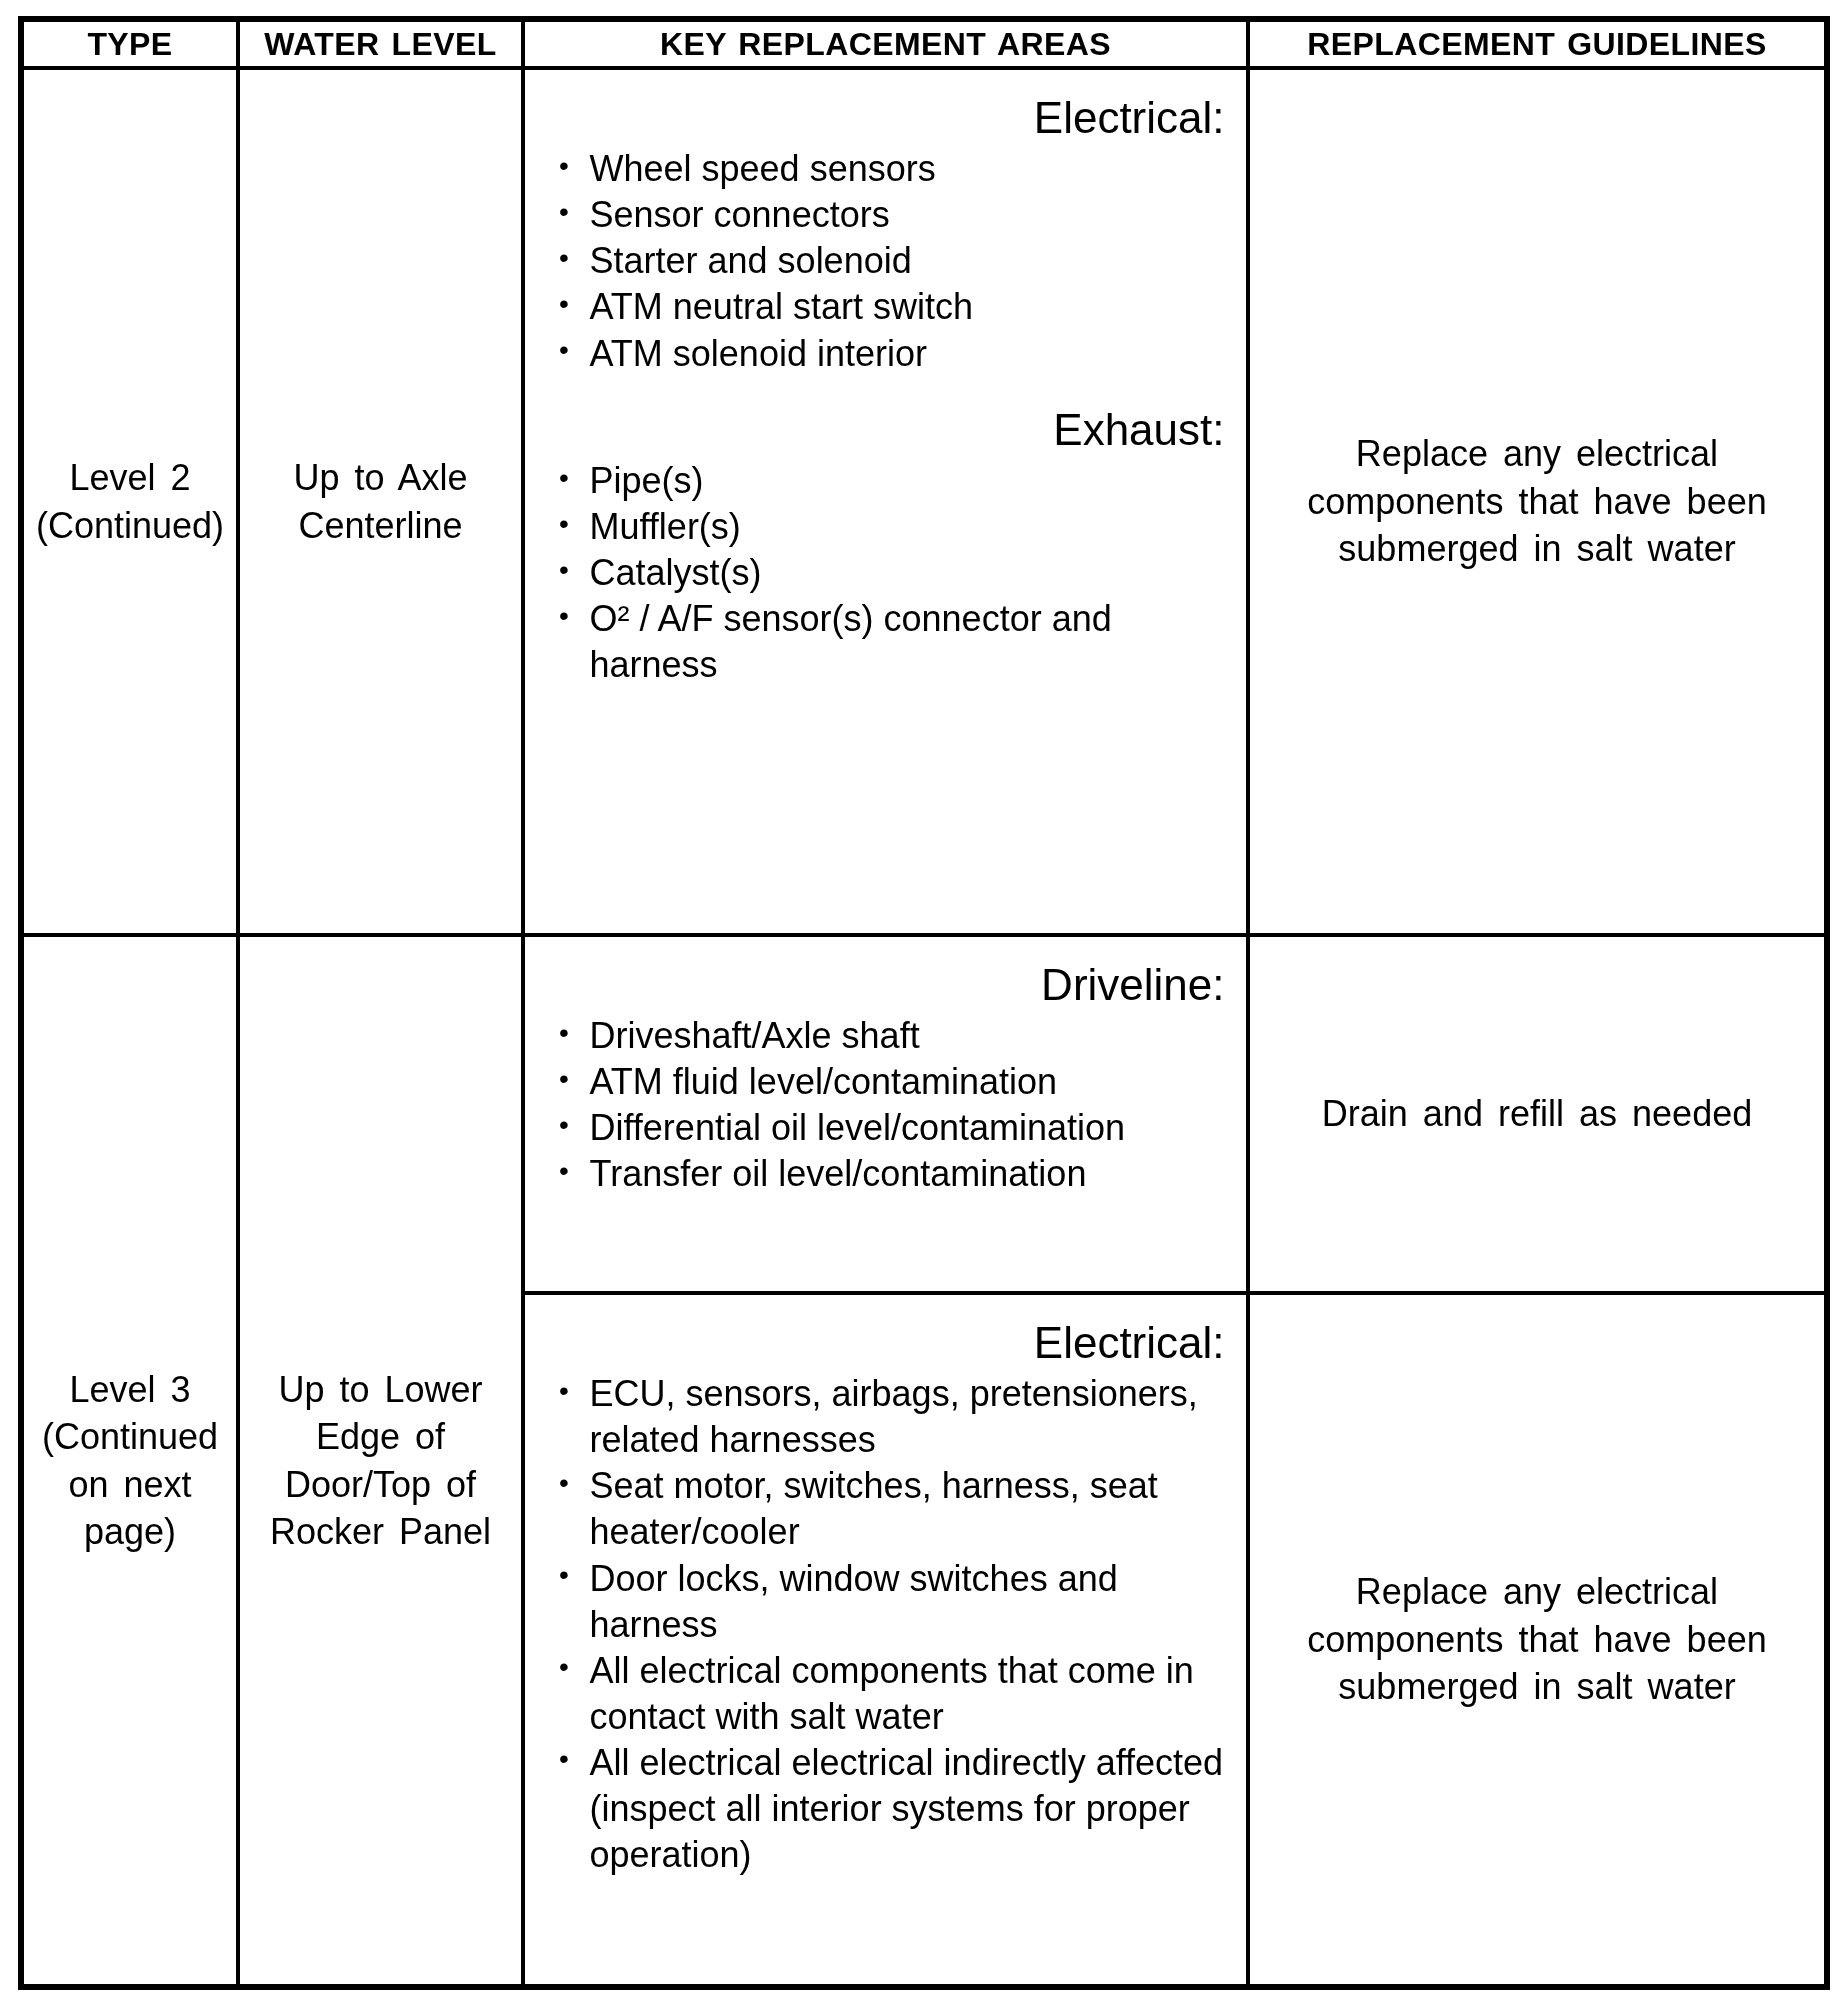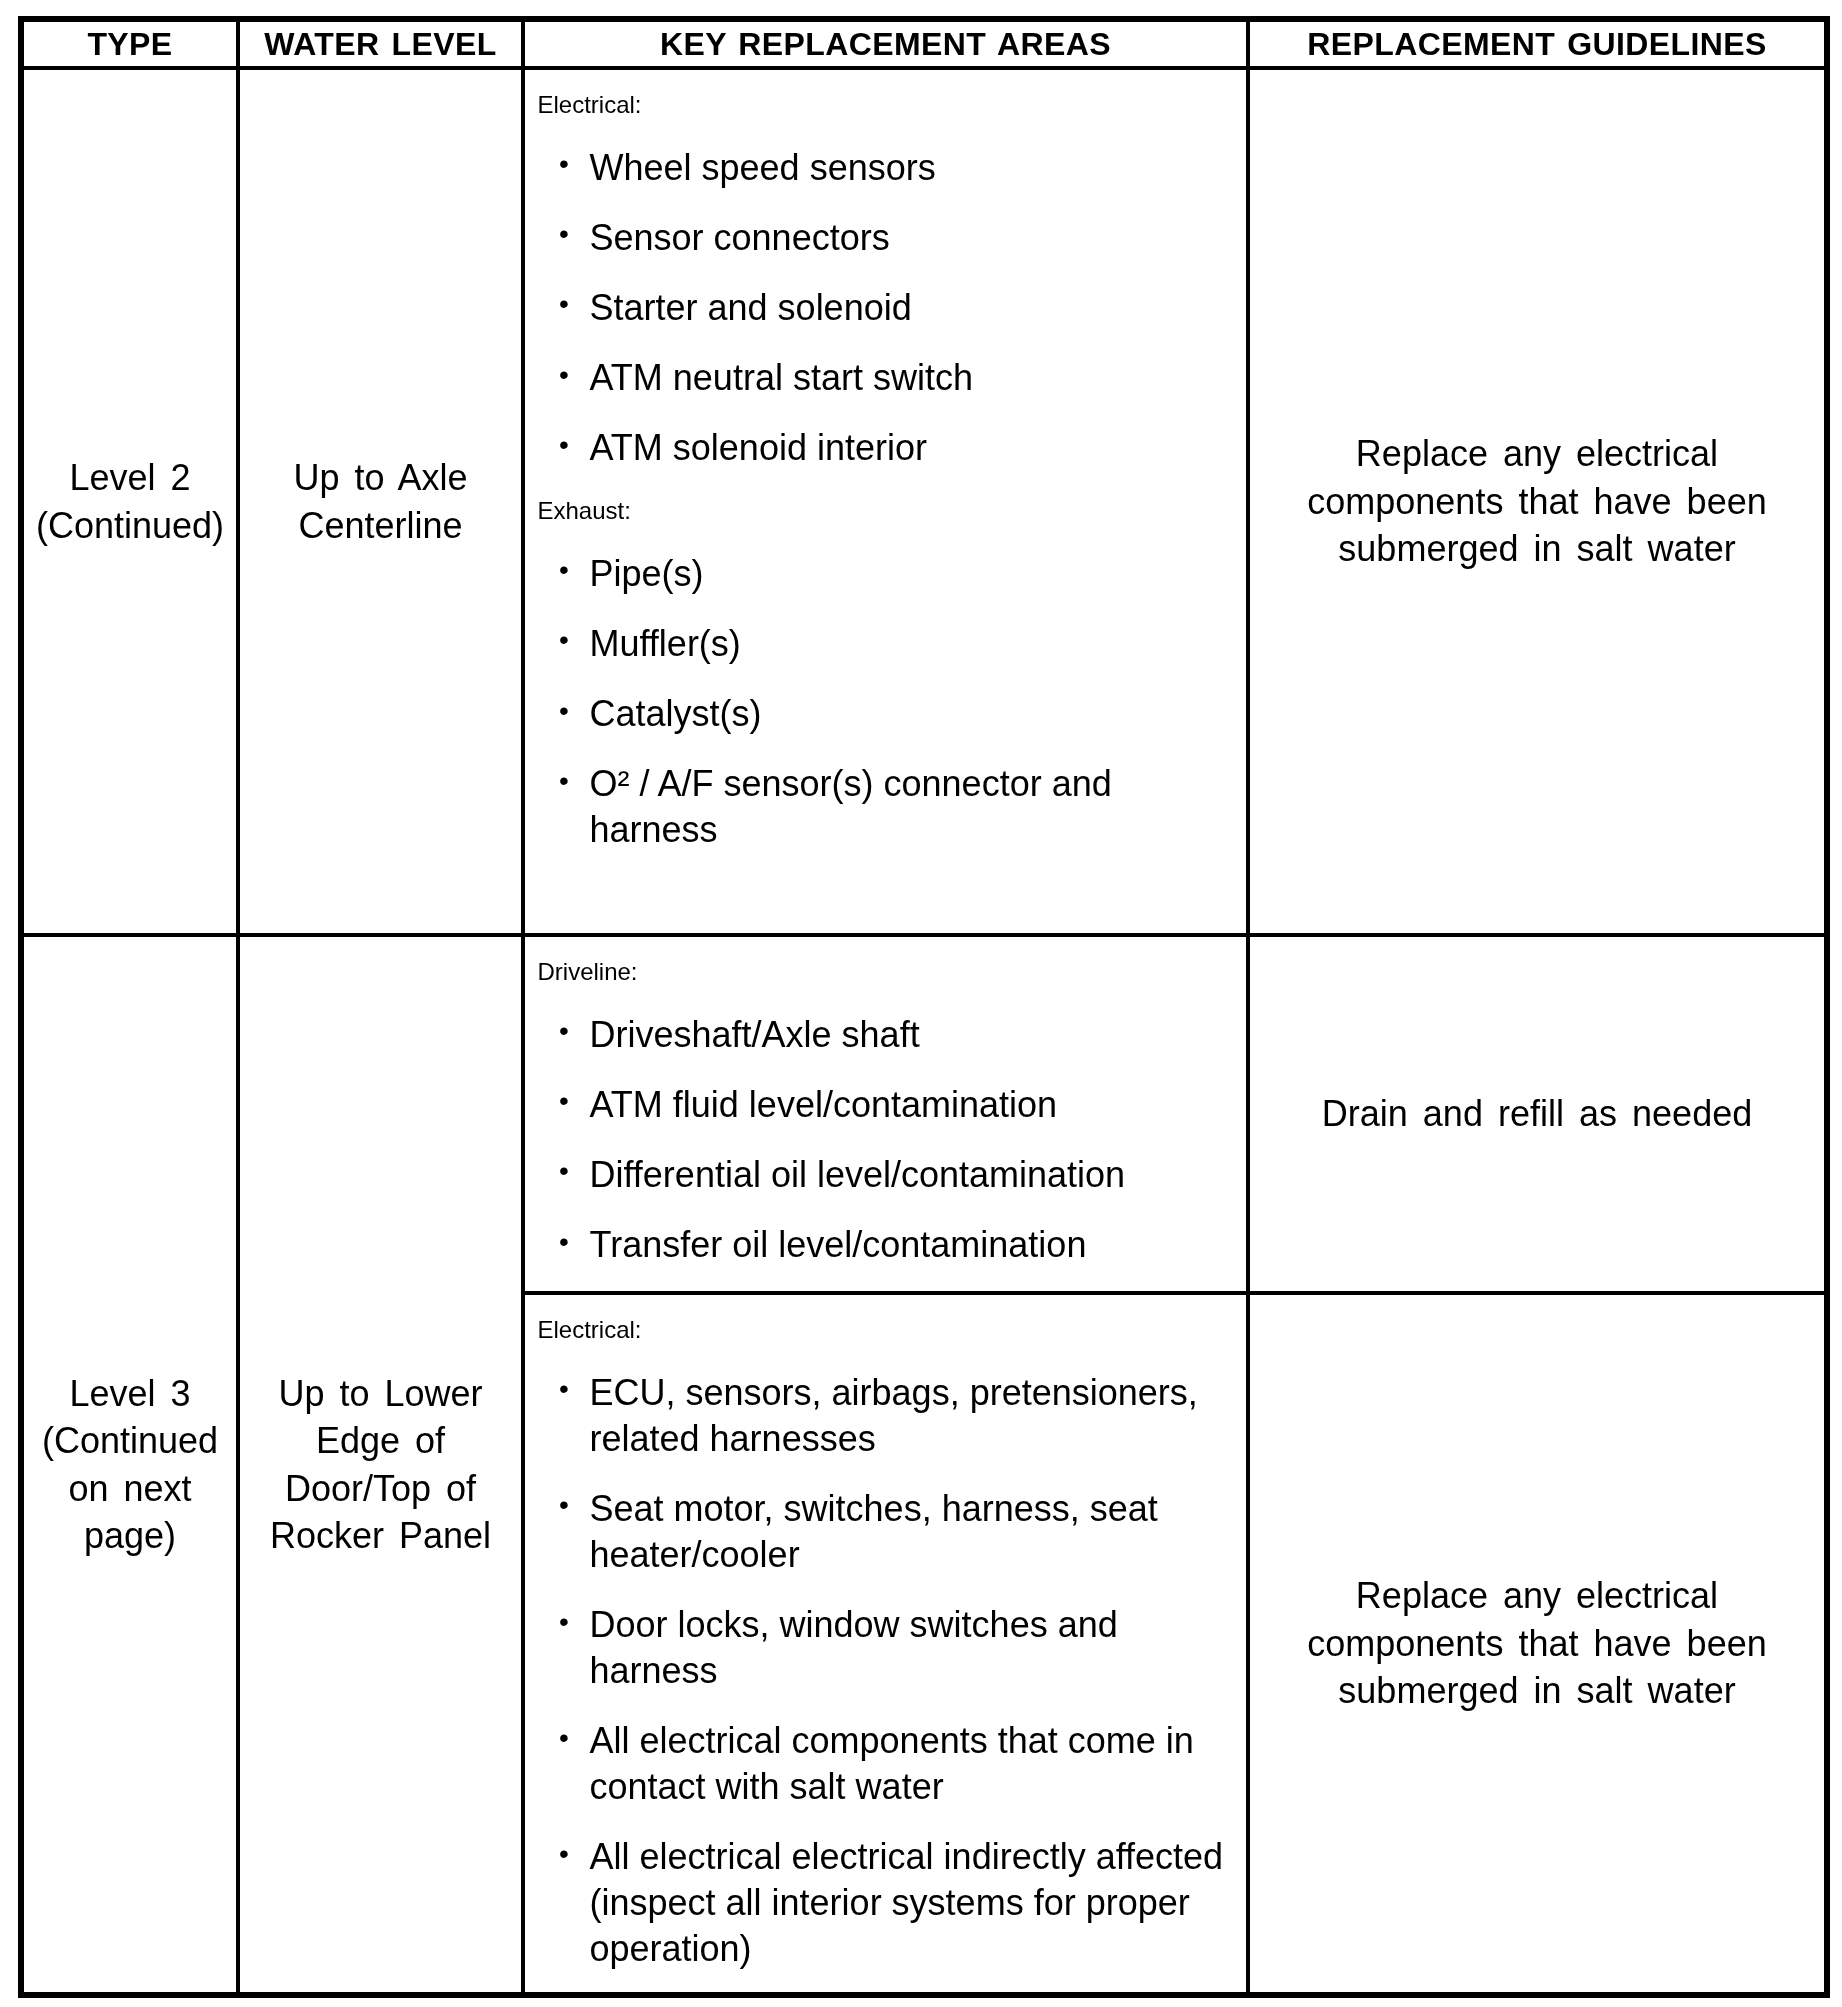--- a/index.html
+++ b/index.html
@@ -52,31 +52,31 @@
 
   .cell-pre { white-space: pre-line; }
 
   .cell-inspection {
     vertical-align: top;
     padding: 19.7px 21.5px 19.7px 12.5px;
     line-height: 1.28;
   }
 
   .group-title {
-    font-size: 24px;
+    font-size: 44px;
     line-height: 1.28;
+    text-align: right;
   }
 
   .group + .group { margin-top: 25px; }
 
   ul.bullet-list { list-style: none; }
 
   li.bullet-item {
     position: relative;
-    margin-top: 24px;
     padding-left: 52px;
     line-height: 1.28;
   }
 
   li.bullet-item::before {
     content: "\2022";
     position: absolute;
     left: 21.5px;
     top: 0.06em;
     font-size: 0.78em;

